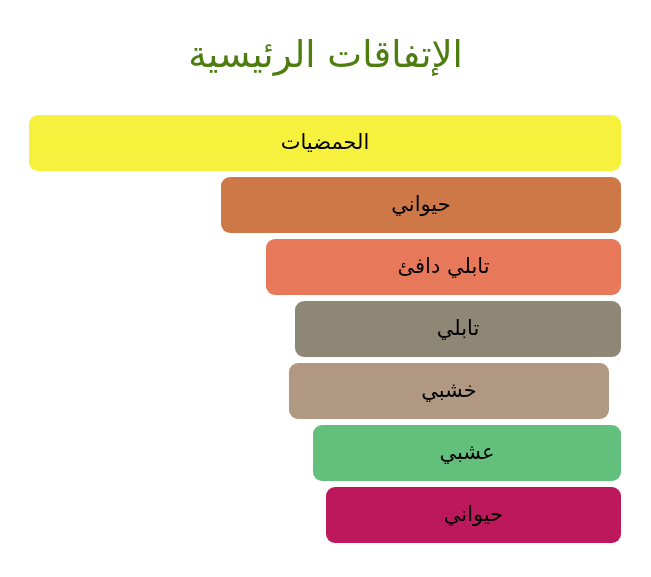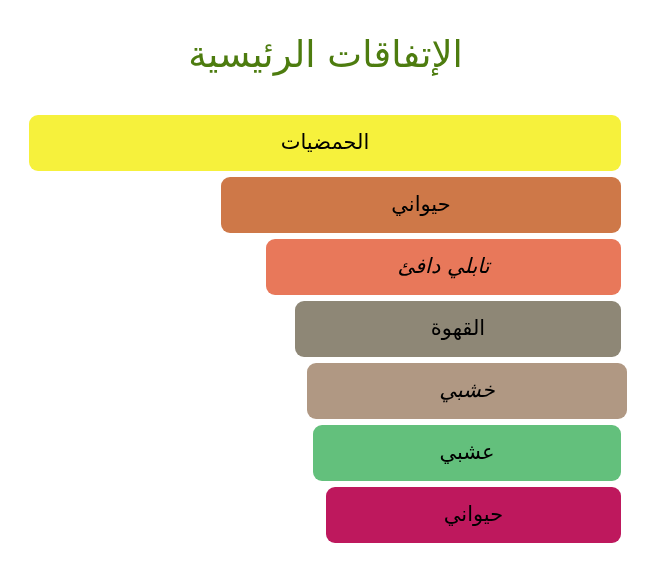--- a/index.html
+++ b/index.html
@@ -77,33 +77,33 @@
       </div>
     </div>
 
     <div class="bar-row">
       <div class="bar" style="right:30px; width:400px; background:#ce7848;">
         <span class="bar-label">حيواني</span>
       </div>
     </div>
 
     <div class="bar-row">
-      <div class="bar" style="right:30px; width:355px; background:#e8785a;font-style:italic;">
+      <div class="bar" style="right:30px; width:355px; background:#e8785a;">
         <span class="bar-label">تابلي دافئ</span>
       </div>
     </div>
 
     <div class="bar-row">
       <div class="bar" style="right:30px; width:326px; background:#8e8776;">
-        <span class="bar-label">القهوة</span>
+        <span class="bar-label">تابلي</span>
       </div>
     </div>
 
     <div class="bar-row">
-      <div class="bar" style="right:24px; width:320px; background:#b09883;font-style:italic;">
+      <div class="bar" style="right:42px; width:320px; background:#b09883;">
         <span class="bar-label">خشبي</span>
       </div>
     </div>
 
     <div class="bar-row">
       <div class="bar" style="right:30px; width:308px; background:#63c07c;margin-left:18px;">
         <span class="bar-label">عشبي</span>
       </div>
     </div>
 

